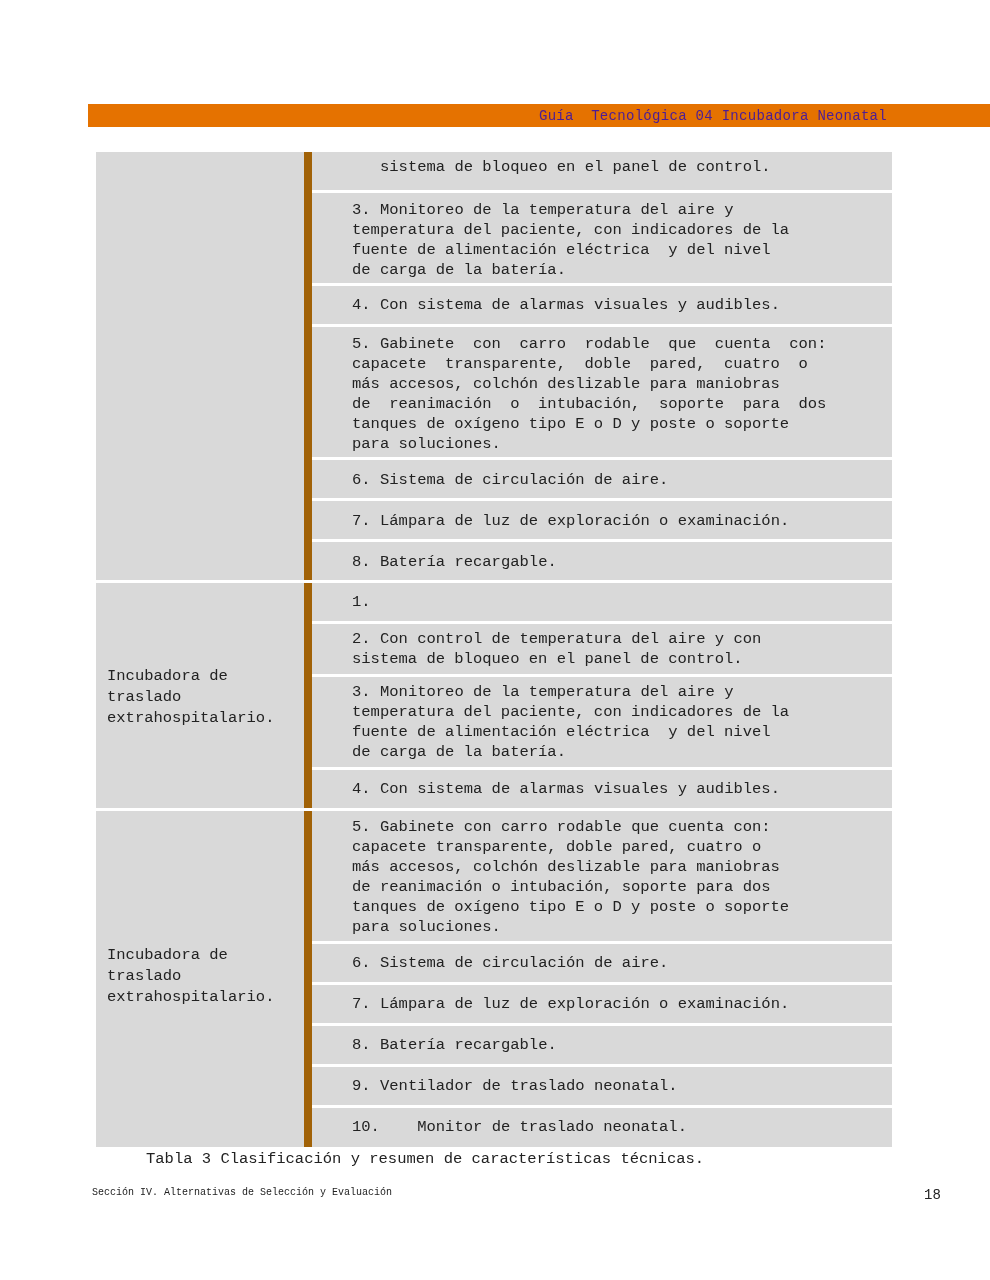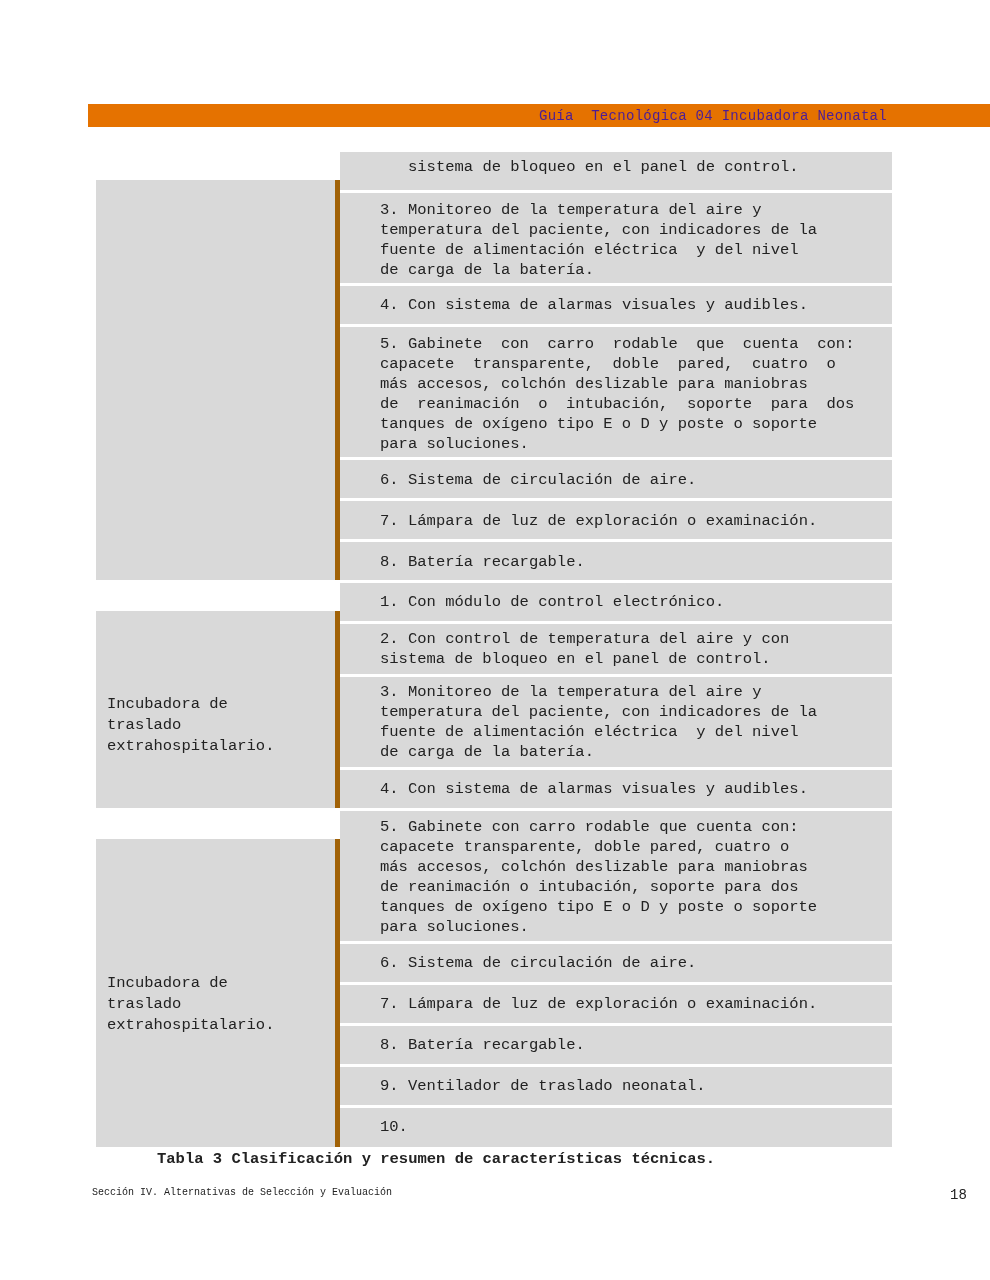--- a/index.html
+++ b/index.html
@@ -2,30 +2,30 @@
 <html><head>
 <meta charset="utf-8">
 <style>
   html, body { margin:0; padding:0; }
   body { width:990px; height:1280px; background:#ffffff; position:relative; overflow:hidden;
          font-family:"Liberation Mono", "DejaVu Sans Mono", monospace; color:#222; }
   .header-bar { position:absolute; left:88px; top:104px; width:902px; height:23px; background:#e57200; }
   .header-title { position:absolute; right:103px; top:4px; font-size:14px; color:#4c1d95; white-space:pre; letter-spacing:0.3px; }
   .tbl { position:absolute; left:96px; top:152px; width:796px; }
   .row { display:flex; }
-  .left { width:244px; background:#d9d9d9; border-right:5px solid #a16207; box-sizing:border-box; position:relative;margin-top:28px; }
+  .left { width:216px; background:#d9d9d9; border-right:8px solid #a16207; box-sizing:border-box; position:relative; }
   .right { flex:1; display:flex; flex-direction:column; }
   .cell { background:#d9d9d9; border-bottom:3px solid #fff; box-sizing:border-box; padding:6px 8px 6px 40px; font-size:15.5px; line-height:20px; position:relative; }
   .cell .num { position:absolute; left:40px; white-space:pre; }
   .cell .txt { padding-left:28px; white-space:pre-wrap; }
   .row-sep { height:3px; background:#fff; }
   .left-label { position:absolute; left:11px; font-size:15.5px; line-height:21px; white-space:pre; }
-  .caption { position:absolute; left:157px; top:1150px; font-size:15.5px; white-space:pre;font-weight:bold; }
+  .caption { position:absolute; left:146px; top:1150px; font-size:15.5px; white-space:pre; }
   .footer-left { position:absolute; left:92px; top:1187px; font-size:10px; white-space:pre; }
-  .footer-right { position:absolute; left:950px; top:1187px; font-size:14px; }
+  .footer-right { position:absolute; left:924px; top:1187px; font-size:14px; }
 </style>
 </head>
 <body>
 
 <div class="header-bar">
   <span class="header-title">Guía  Tecnológica 04 Incubadora Neonatal</span>
 </div>
 
 <div class="tbl">
 
@@ -51,21 +51,21 @@
   </div>
   <div class="row-sep"></div>
 
   <div class="row">
     <div class="left">
       <span class="left-label" style="top:83px">Incubadora de
 traslado
 extrahospitalario.</span>
     </div>
     <div class="right">
-      <div class="cell" style="height:41px;padding-top:9px"><span class="num">1.</span><span class="txt">Con módulo de control electrónico.</span></div>
+      <div class="cell" style="height:41px;padding-top:9px"><span class="num">1.</span></div>
       <div class="cell" style="height:53px;padding-top:5px"><span class="num">2.</span><span class="txt">Con control de temperatura del aire y con
 sistema de bloqueo en el panel de control.</span></div>
       <div class="cell" style="height:93px;padding-top:5px"><span class="num">3.</span><span class="txt">Monitoreo de la temperatura del aire y
 temperatura del paciente, con indicadores de la
 fuente de alimentación eléctrica  y del nivel
 de carga de la batería.</span></div>
       <div class="cell" style="height:38px;padding-top:9px;border-bottom:none"><span class="num">4.</span><span class="txt">Con sistema de alarmas visuales y audibles.</span></div>
     </div>
   </div>
   <div class="row-sep"></div>
@@ -80,20 +80,20 @@
       <div class="cell" style="height:133px;padding-top:6px"><span class="num">5.</span><span class="txt">Gabinete con carro rodable que cuenta con:
 capacete transparente, doble pared, cuatro o
 más accesos, colchón deslizable para maniobras
 de reanimación o intubación, soporte para dos
 tanques de oxígeno tipo E o D y poste o soporte
 para soluciones.</span></div>
       <div class="cell" style="height:41px;padding-top:9px"><span class="num">6.</span><span class="txt">Sistema de circulación de aire.</span></div>
       <div class="cell" style="height:41px;padding-top:9px"><span class="num">7.</span><span class="txt">Lámpara de luz de exploración o examinación.</span></div>
       <div class="cell" style="height:41px;padding-top:9px"><span class="num">8.</span><span class="txt">Batería recargable.</span></div>
       <div class="cell" style="height:41px;padding-top:9px"><span class="num">9.</span><span class="txt">Ventilador de traslado neonatal.</span></div>
-      <div class="cell" style="height:39px;padding-top:9px;border-bottom:none"><span class="num">10.</span></div>
+      <div class="cell" style="height:39px;padding-top:9px;border-bottom:none"><span class="num">10.</span><span class="txt">    Monitor de traslado neonatal.</span></div>
     </div>
   </div>
 </div>
 
 <div class="caption">Tabla 3 Clasificación y resumen de características técnicas.</div>
 <div class="footer-left">Sección IV. Alternativas de Selección y Evaluación</div>
 <div class="footer-right">18</div>
 
 </body></html>

